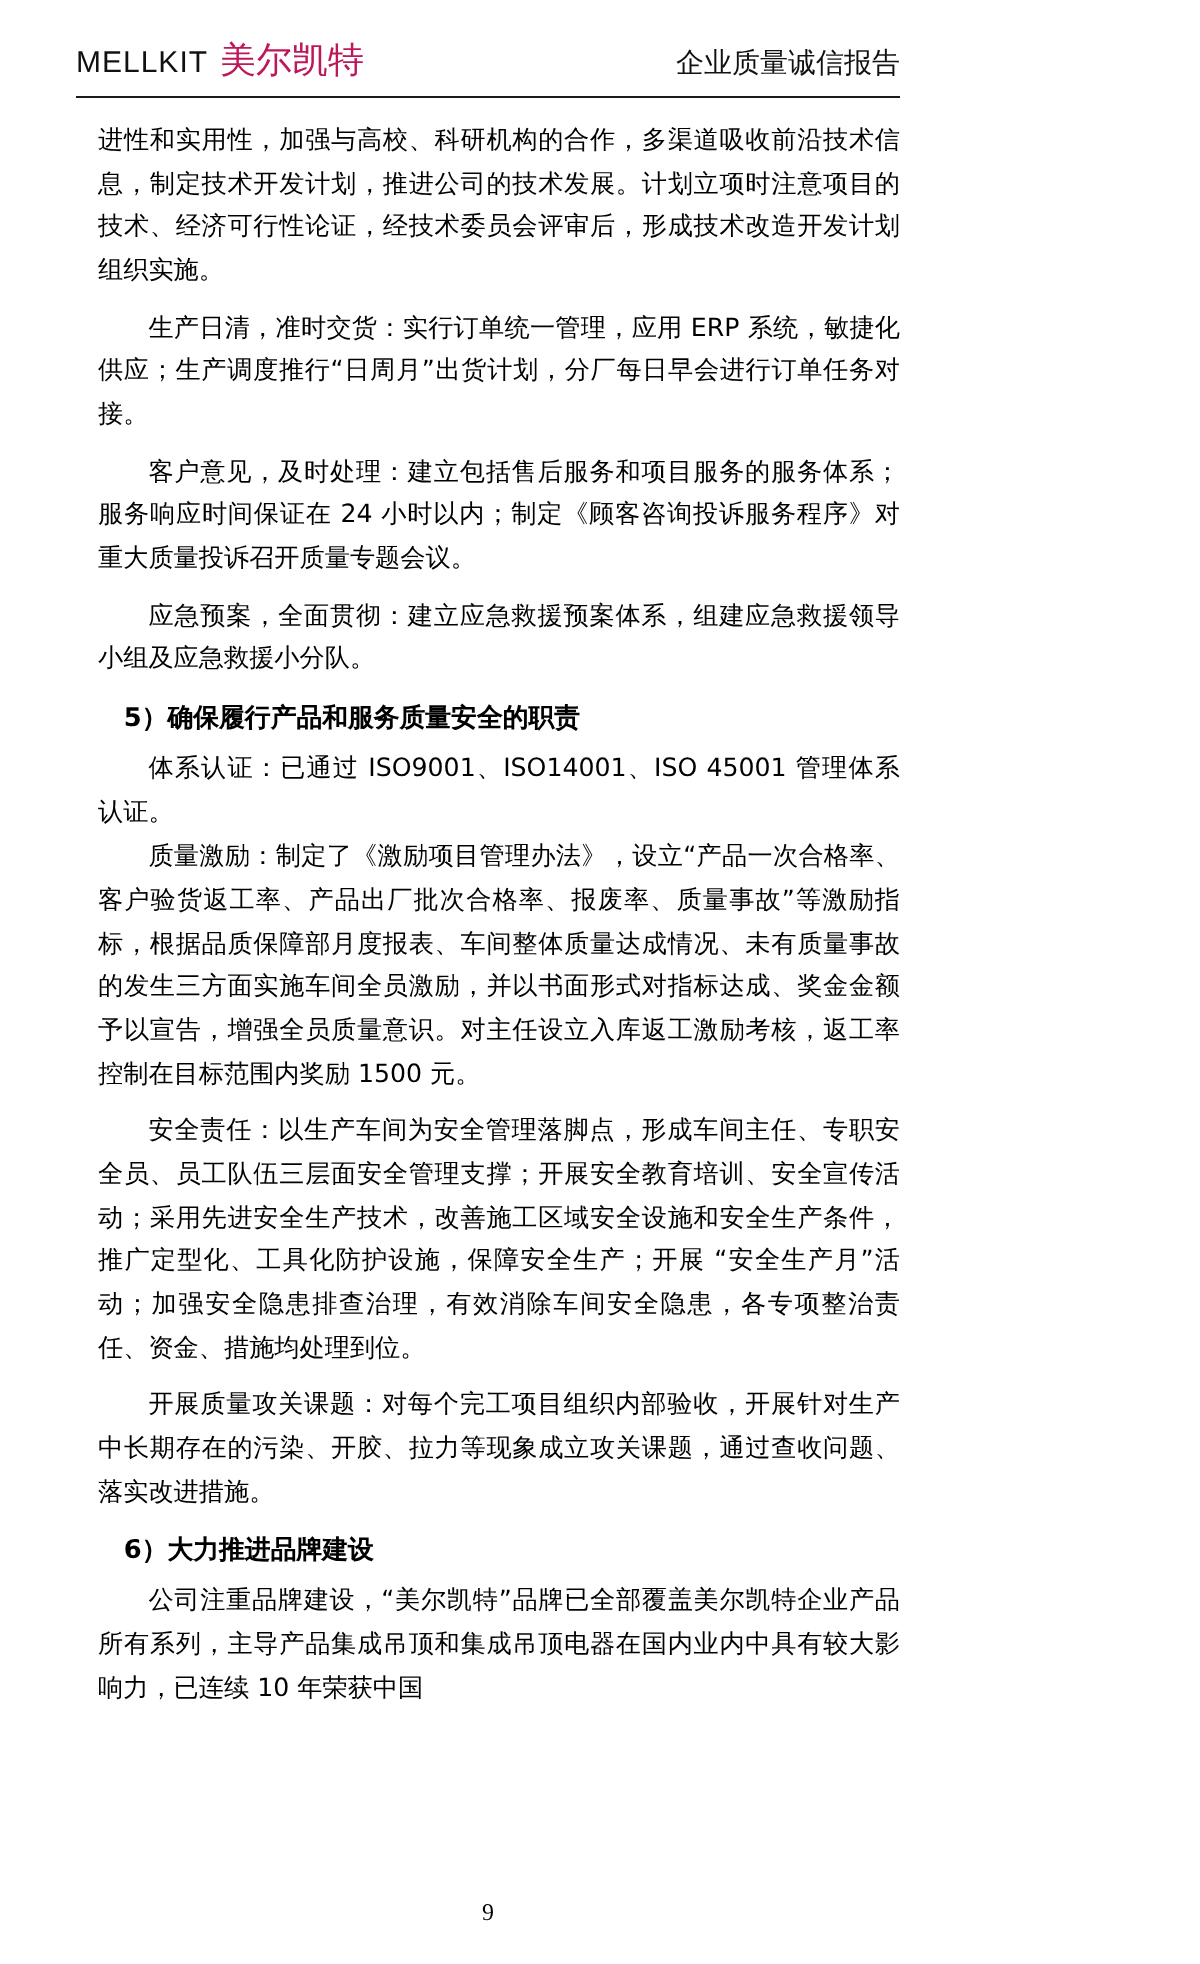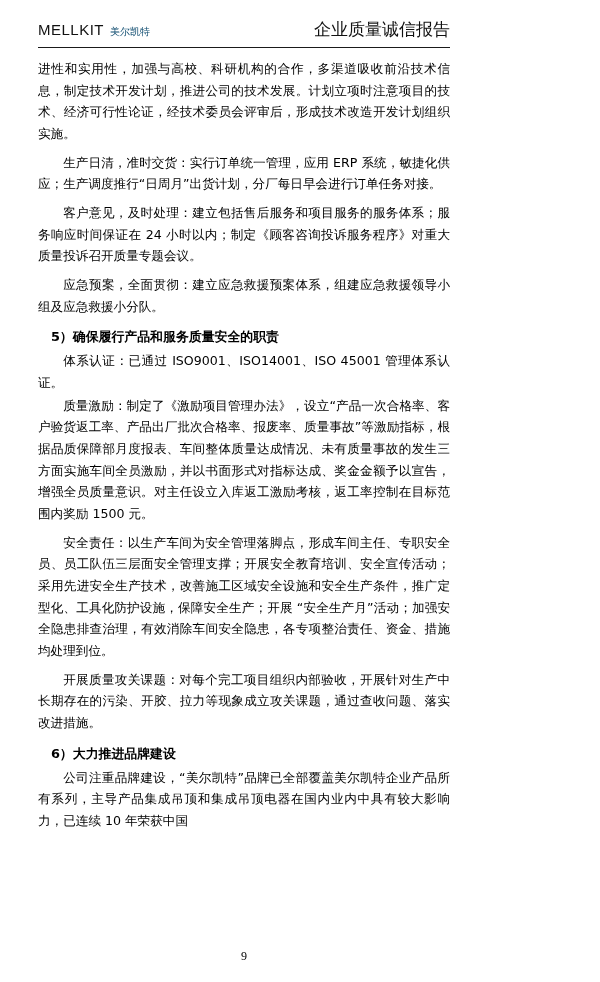--- a/index.html
+++ b/index.html
@@ -35,40 +35,41 @@
     gap: 6px;
   }
   .brand-latin {
     font-family: "Liberation Sans", "DejaVu Sans", sans-serif;
     font-size: 15px;
     letter-spacing: 0.5px;
     color: #111;
   }
   .brand-cn {
     font-family: Liberation Sans, sans-serif;
-    font-size: 10px;
-    color: #0c4a6e;
+    font-size: 18px;
+    color: #be185d;
   }
   .header-right {
     font-family: Liberation Mono, monospace;
-    font-size: 17px;
+    font-size: 14px;
     color: #111;
   }
   .rule {
     border: 0;
     border-top: 1px solid #1a1a1a;
     margin: 0 0 10px 0;
   }
   
   .content {
     font-family: "DejaVu Sans", "Liberation Sans", sans-serif;
     font-size: 12.6px;
     line-height: 1.72;
     text-align: justify;
     text-justify: inter-ideograph;
+    margin-left: 11px;
   }
   p {
     margin: 0 0 1px 0;
   }
   .indent {
     text-indent: 2em;
   }
   .lead {
     font-weight: normal;
   }

